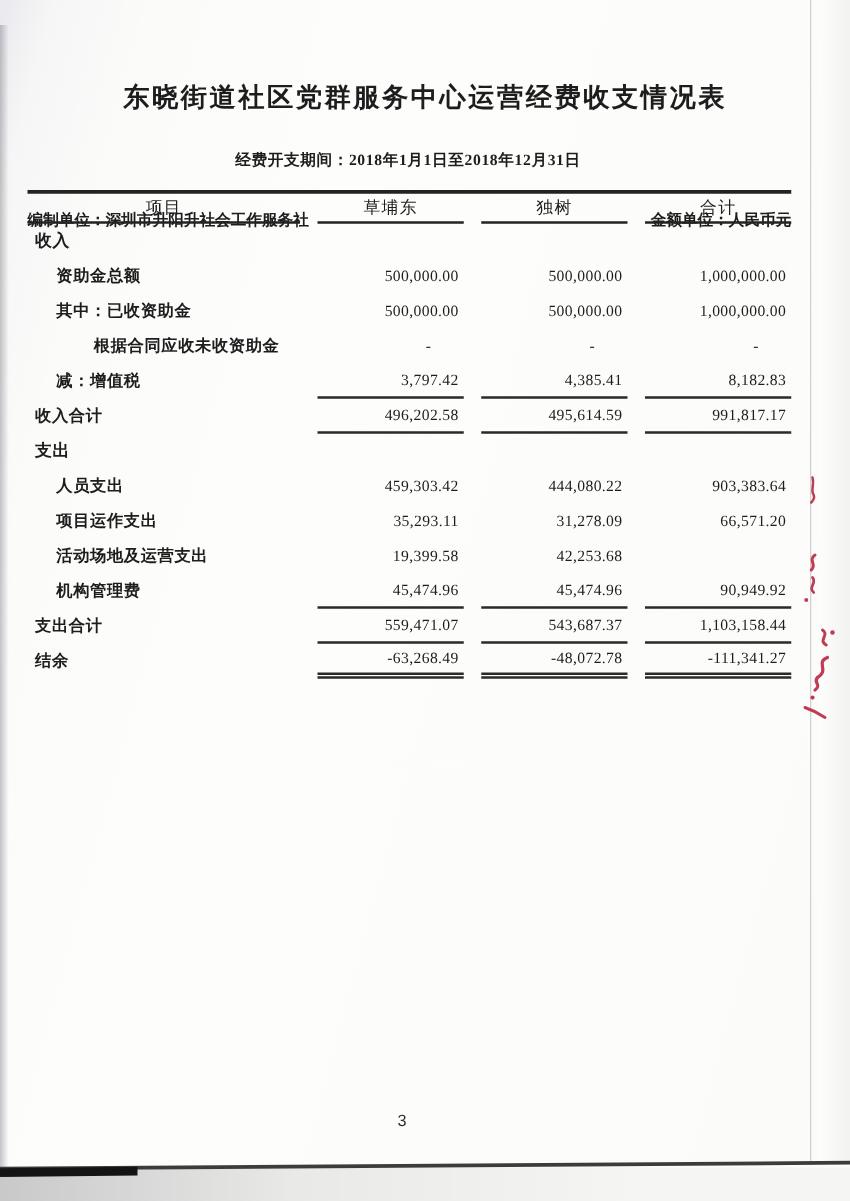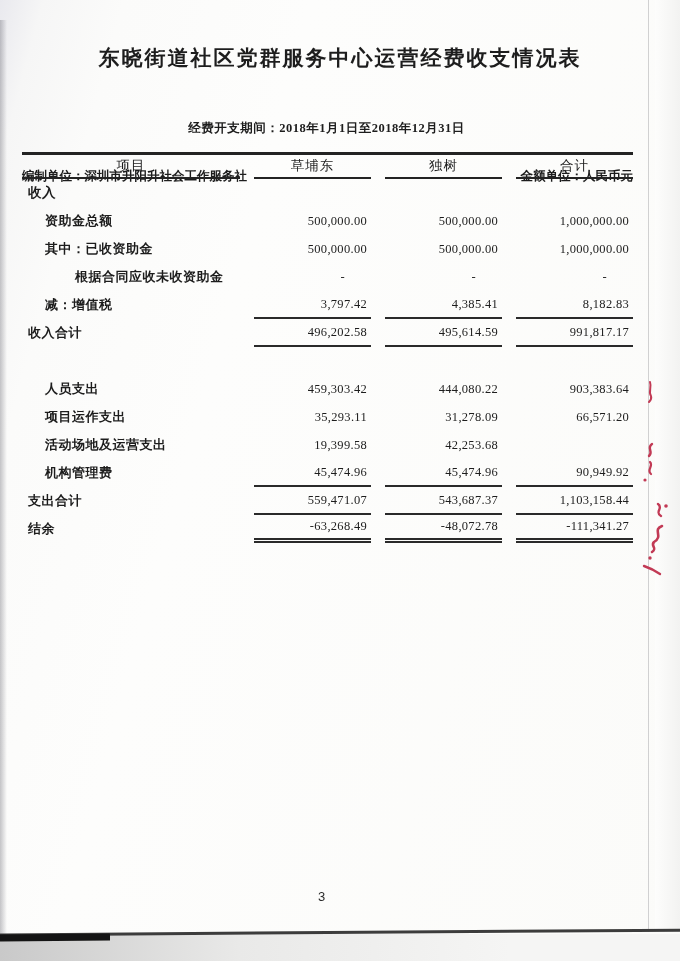--- a/index.html
+++ b/index.html
@@ -10,21 +10,21 @@
       linear-gradient(105deg, #e9e9ee 0px, #f6f6f6 42px, #fbfbfa 120px, #fdfdfc 300px, #fbfbf9 100%);
     font-family:"Liberation Serif","DejaVu Serif",serif;
     color:#1d1d1d;
   }
   .left-streak{position:absolute;left:0;top:20px;width:7px;height:920px;
     background:linear-gradient(to right, rgba(90,90,100,.35), rgba(90,90,100,0));}
   .right-fold{position:absolute;left:648px;top:0;width:1px;height:932px;background:rgba(110,110,115,.30);}
   .right-paper{position:absolute;left:655px;top:0;width:25px;height:932px;
     background:linear-gradient(to right,#fdfdfc,#f2f2f1);}
 
-  .title{position:absolute;top:44px;left:0;width:100%;text-align:center;
+  .title{position:absolute;top:64px;left:0;width:100%;text-align:center;
     font-size:21px;font-weight:bold;letter-spacing:2px;}
   .subtitle{position:absolute;top:120px;left:0;width:96%;text-align:center;
     font-size:12.5px;font-weight:600;letter-spacing:.5px;}
   .meta{position:absolute;top:128px;left:22px;width:611px;display:flex;
     justify-content:space-between;font-size:12.5px;font-weight:600;margin-top:40px;}
 
   .table{position:absolute;left:22px;top:152px;width:611px;}
   .trow{display:grid;grid-template-columns:218px 131px 131px 131px;height:28px;align-items:center;}
   .thead{border-top:3px solid #232323;height:27px;}
   .thead .cell{border-bottom:2px solid #232323;height:100%;display:flex;align-items:center;justify-content:center;
@@ -104,20 +104,21 @@
           <div class="cell val rule-single">4,385.41</div>
           <div class="cell val rule-single">8,182.83</div>
         </div>
         <div class="trow">
           <div class="cell label ind0">收入合计</div>
           <div class="cell val rule-single">496,202.58</div>
           <div class="cell val rule-single">495,614.59</div>
           <div class="cell val rule-single">991,817.17</div>
         </div>
         <div class="trow section">
+          <div class="cell label ind0">支出</div>
           <div class="cell val"></div>
           <div class="cell val"></div>
           <div class="cell val"></div>
         </div>
         <div class="trow">
           <div class="cell label ind1">人员支出</div>
           <div class="cell val">459,303.42</div>
           <div class="cell val">444,080.22</div>
           <div class="cell val">903,383.64</div>
         </div>

